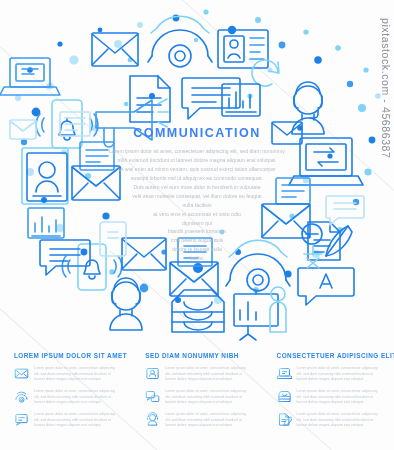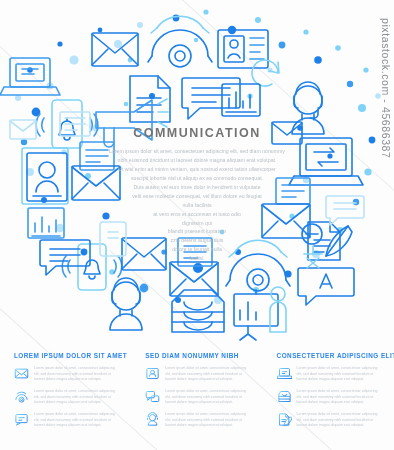--- a/index.html
+++ b/index.html
@@ -21,21 +21,21 @@
   
   .ring{position:absolute;left:0;top:0;width:394px;height:340px;}
   .ring svg{position:absolute;left:0;top:0;}
 
   
   .center-block{
     position:absolute;left:97px;top:126px;width:200px;text-align:center;
     pointer-events:none;
   }
   .center-title{
-    font-size:12.5px;font-weight:bold;color:#737373;letter-spacing:1.5px;
+    font-size:12.5px;font-weight:bold;color:#3b82f6;letter-spacing:1.5px;
     margin:0 0 7px 0;
   }
   .center-copy{
     margin:0 auto;color:#b9c0c7;font-size:5.2px;line-height:1.72;
     text-align:center;
   }
   .cc1{width:176px;}
   .cc2{width:162px;}
   .cc3{width:132px;}
   .cc4{width:96px;}

